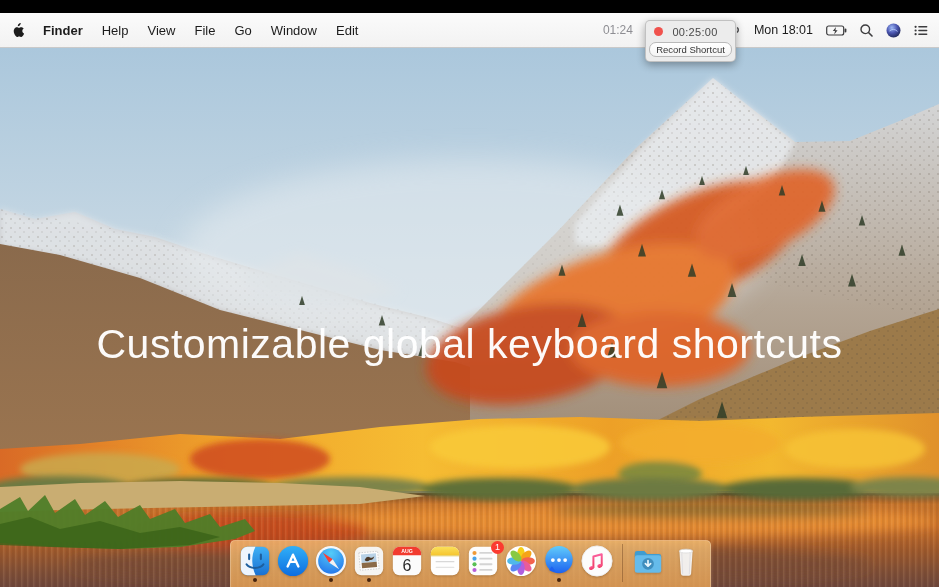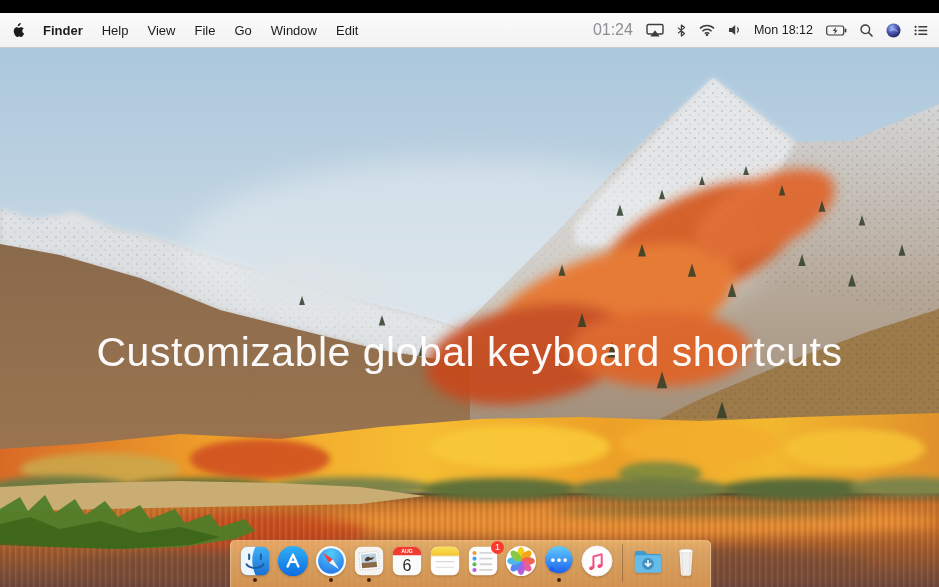--- a/index.html
+++ b/index.html
@@ -13,36 +13,36 @@
   
   .menubar { position:absolute; left:0; top:13px; width:939px; height:19px;
     background:linear-gradient(#fbfbfb,#f2f2f2); border-bottom:1px solid #c9c9c9;
     display:flex; align-items:center; justify-content:space-between; padding:17px 11px; z-index:30;
     font-size:13px; color:#1c1c1c; }
   .mb-left { display:flex; align-items:center; gap:19px; height:100%; }
   .mb-right { display:flex; align-items:center; gap:13px; height:100%; }
   .menu-item { line-height:19px; cursor:default; }
   .menu-item.bold { font-weight:bold; }
   .mb-icon { display:inline-flex; align-items:center; justify-content:center; height:19px; }
-  .mb-timer { color:#8e8e93; font-size:16px; }
+  .mb-timer { color:#8e8e93; font-size:12px; }
   .mb-clock { font-size:12.5px; }
 
   
   .popover { position:absolute; left:645px; top:20px; width:91px; z-index:40;
     background:#ececec; border:1px solid rgba(0,0,0,0.18); border-radius:5px;
     box-shadow:0 3px 8px rgba(0,0,0,0.33); padding:3px 3px 4px 3px; }
   .pop-row1 { display:flex; align-items:center; height:15px; padding:0 5px; }
   .rec-dot { width:9px; height:9px; border-radius:50%; background:#f0524d; flex:0 0 auto; }
   .pop-time { flex:1; text-align:center; font-size:11px; color:#4a4a4a; letter-spacing:0.3px; }
   .pop-btn { margin-top:3px; width:100%; height:15px; background:linear-gradient(#ffffff,#f4f4f4);
     border:1px solid #b9b9b9; border-radius:7px; font-size:9.5px; color:#333;
     font-family:inherit; display:block; line-height:12px; }
 
   
-  .hero { position:absolute; left:0; top:329px; width:939px; text-align:center; z-index:10;
+  .hero { position:absolute; left:0; top:321px; width:939px; text-align:center; z-index:10;
     font-size:41px; font-weight:200; letter-spacing:0.5px; color:rgba(255,255,255,0.97); }
 
   
   .dock { position:absolute; left:230px; top:540px; width:481px; height:47px; z-index:20;
     background:linear-gradient(rgba(250,200,125,0.72),rgba(238,168,88,0.78));
     border:1px solid rgba(255,255,255,0.25); border-bottom:none;
     border-radius:5px 5px 0 0; display:flex; align-items:center; justify-content:center;
     gap:4px; padding:2px 6px 5px 6px; }
   .dock-item { position:relative; width:34px; height:38px; display:flex; align-items:flex-start; justify-content:center; }
   .dock-item svg { width:34px; height:34px; display:block; filter:drop-shadow(0 1px 1px rgba(60,30,0,0.25)); }
@@ -236,21 +236,21 @@
             <path d="M5.8,9.6 A3.1,3.1 0 0 1 10.2,9.6" fill="none" stroke="#3c3c3e" stroke-width="1.5"></path>
             <circle cx="8" cy="11" r="1.2" fill="#3c3c3e"></circle>
           </svg>
       </span>
       <span class="mb-icon">
         <svg width="13" height="12" viewBox="0 0 13 12">
             <polygon points="1,4 3.8,4 7.2,1 7.2,11 3.8,8 1,8" fill="#3c3c3e"></polygon>
             <path d="M9.2,3.6 A3.2,3.2 0 0 1 9.2,8.4" fill="none" stroke="#3c3c3e" stroke-width="1.3"></path>
           </svg>
       </span>
-      <span class="mb-clock">Mon 18:12</span>
+      <span class="mb-clock">Mon 18:01</span>
       <span class="mb-icon">
         <svg width="21" height="11" viewBox="0 0 21 11">
             <rect x="0.7" y="1" width="17" height="9" rx="2" fill="none" stroke="#3c3c3e" stroke-width="1.2"></rect>
             <rect x="18.6" y="3.6" width="1.8" height="3.8" rx="0.9" fill="#3c3c3e"></rect>
             <polygon points="10,2 6.8,6 9,6 8.2,9.4 11.6,5.2 9.4,5.2" fill="#3c3c3e"></polygon>
           </svg>
       </span>
       <span class="mb-icon">
         <svg width="13" height="13" viewBox="0 0 13 13">
             <circle cx="5.3" cy="5.3" r="4.3" fill="none" stroke="#3c3c3e" stroke-width="1.4"></circle>
@@ -278,20 +278,27 @@
               <circle cx="1.6" cy="5.5" r="1.1"></circle>
               <rect x="4.2" y="4.7" width="9.2" height="1.5" rx="0.7"></rect>
               <circle cx="1.6" cy="9.2" r="1.1"></circle>
               <rect x="4.2" y="8.4" width="9.2" height="1.5" rx="0.7"></rect>
             </g>
           </svg>
       </span>
     </div>
   </div>
 
+  <div class="popover">
+    <div class="pop-row1">
+      <span class="rec-dot"></span>
+      <span class="pop-time">00:25:00</span>
+    </div>
+    <button class="pop-btn">Record Shortcut</button>
+  </div>
 
   <div class="dock">
 
     <div class="dock-item">
       <svg viewBox="0 0 36 36">
           <defs>
             <linearGradient id="finB" x1="0" y1="0" x2="0" y2="1">
               <stop offset="0" stop-color="#3fb0f5"></stop>
               <stop offset="1" stop-color="#1a71d2"></stop>
             </linearGradient>

